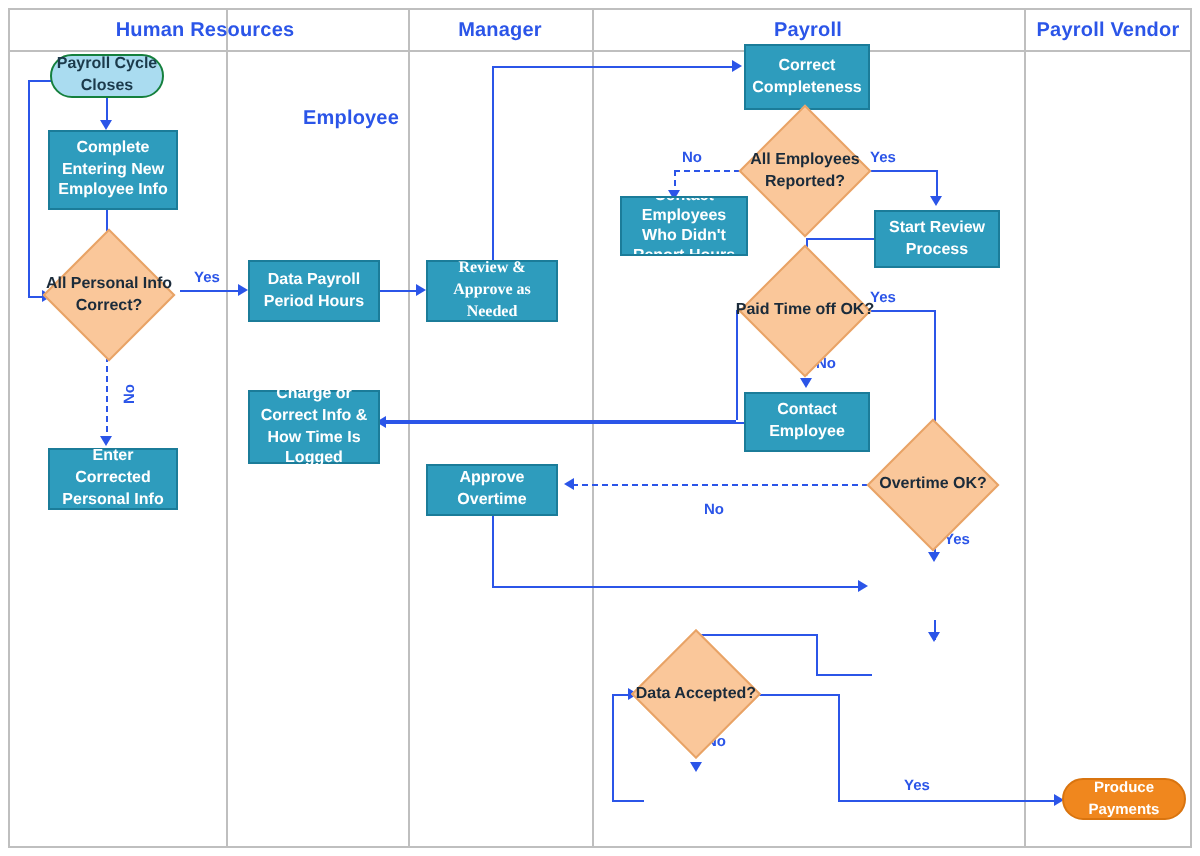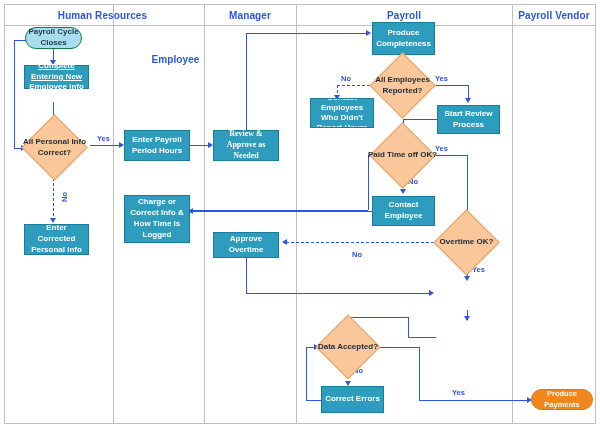--- a/index.html
+++ b/index.html
@@ -154,38 +154,38 @@
   <div class="arw ar" style="left:314px;top:344px;"></div>
 
   <div class="ln lnh" style="left:376px;top:347px;width:44px;"></div>
   <div class="ln lnv" style="left:419px;top:347px;height:53px;"></div>
   <div class="ln lnh" style="left:419px;top:400px;width:110px;"></div>
   <div class="arw ar" style="left:527px;top:397px;"></div>
   <div class="lbl" style="left:452px;top:388px;">Yes</div>
 
   <div class="node term" style="left:25px;top:27px;width:57px;height:22px;">Payroll Cycle Closes</div>
 
-  <div class="node proc" style="left:24px;top:65px;width:65px;height:24px;text-decoration:underline;">Complete Entering New Employee Info</div>
+  <div class="node proc" style="left:24px;top:65px;width:65px;height:40px;">Complete Entering New Employee Info</div>
 
   <div class="dia" style="left:31px;top:124px;width:47px;height:47px;">
     <div class="shape"></div>
     <div class="txt">All Personal Info Correct?</div>
   </div>
 
   <div class="node proc" style="left:24px;top:224px;width:65px;height:31px;">Enter Corrected Personal Info</div>
 
-  <div class="node proc" style="left:124px;top:130px;width:66px;height:31px;">Enter Payroll Period Hours</div>
-
-  <div class="node proc" style="left:124px;top:195px;width:66px;height:48px;">Charge or Correct Info &amp; How Time Is Logged</div>
+  <div class="node proc" style="left:124px;top:130px;width:66px;height:31px;">Data Payroll Period Hours</div>
+
+  <div class="node proc" style="left:124px;top:195px;width:66px;height:37px;">Charge or Correct Info &amp; How Time Is Logged</div>
 
   <div class="node proc" style="left:213px;top:130px;width:66px;height:31px;font-family:Liberation Serif, serif;">Review &amp; Approve as Needed</div>
 
   <div class="node proc" style="left:213px;top:232px;width:66px;height:26px;">Approve Overtime</div>
 
-  <div class="node proc" style="left:372px;top:22px;width:63px;height:33px;">Produce Completeness</div>
+  <div class="node proc" style="left:372px;top:22px;width:63px;height:33px;">Correct Completeness</div>
 
   <div class="dia" style="left:379px;top:62px;width:47px;height:47px;">
     <div class="shape"></div>
     <div class="txt">All Employees Reported?</div>
   </div>
 
   <div class="node proc clip" style="left:310px;top:98px;width:64px;height:30px;line-height:1.25;">Contact Employees Who Didn't Report Hours</div>
 
   <div class="node proc" style="left:437px;top:105px;width:63px;height:29px;">Start Review Process</div>
 
@@ -201,17 +201,16 @@
     <div class="txt">Overtime OK?</div>
   </div>
 
 
 
   <div class="dia" style="left:325px;top:324px;width:46px;height:46px;">
     <div class="shape"></div>
     <div class="txt">Data Accepted?</div>
   </div>
 
-  <div class="node proc" style="left:321px;top:386px;width:63px;height:27px;">Correct Errors</div>
 
   <div class="node term2" style="left:531px;top:389px;width:62px;height:21px;font-size:7.5px;">Produce Payments</div>
 
 </div>
 
 </body></html>

